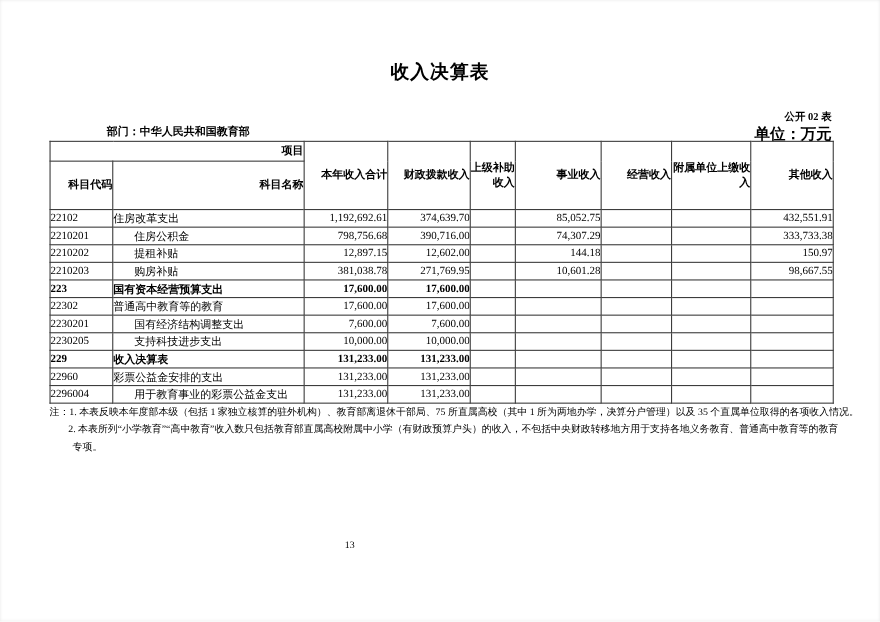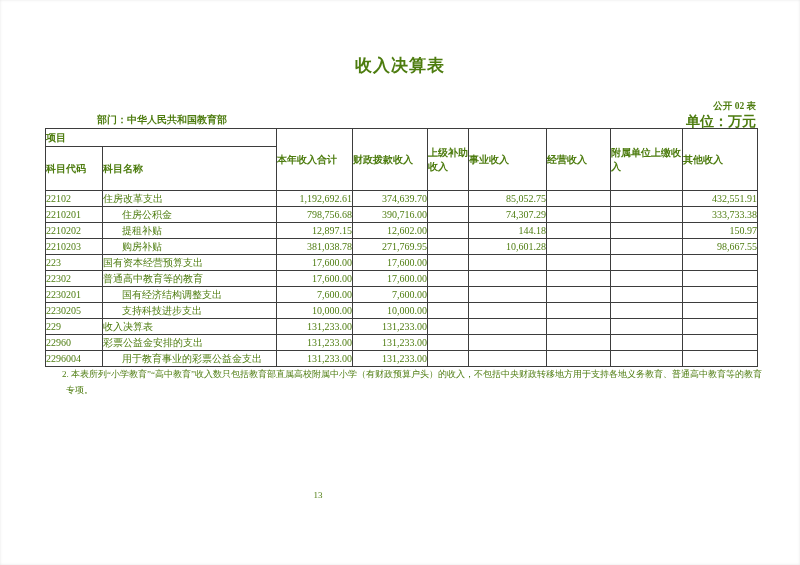--- a/index.html
+++ b/index.html
@@ -6,21 +6,21 @@
     margin: 0; padding: 0;
     width: 800px; height: 565px;
     background: #ffffff;
     overflow: hidden;
   }
   .page {
     position: relative;
     width: 800px; height: 565px;
     background: #ffffff;
     font-family: "Liberation Serif", serif;
-    color: #4d7c0f;
+    color: #000000;
     box-shadow: inset 0 0 3px rgba(0,0,0,0.10);
   }
   .title {
     position: absolute; top: 54px; left: 0; width: 800px;
     margin: 0; text-align: center;
     font-size: 17px; font-weight: bold; letter-spacing: 1px;
   }
   .doc-label {
     position: absolute; top: 100px; right: 44px;
     font-size: 9.5px; font-weight: bold;
@@ -39,34 +39,34 @@
     border-collapse: collapse; table-layout: fixed;
     font-size: 10px;
   }
   table.rev th, table.rev td {
     border: 1px solid #3d3d3d;
     padding: 0;
     overflow: hidden;
     vertical-align: middle;
   }
   table.rev th {
-    font-weight: bold; text-align: left;
+    font-weight: bold; text-align: right;
     word-break: break-all; line-height: 1.35;
     font-size: 10px;
   }
   tr.hrow1 { height: 18px; }
   tr.hrow2 { height: 44px; }
   th.h-upper    { padding: 0 4px; }
   th.h-affiliate{ padding: 0 10px; }
   tbody tr { height: 16px; }
   td.code { text-align: left; padding-left: 7px; }
   td.name { text-align: left; padding-left: 7px; }
   td.name.ind { padding-left: 19px; }
   td.num  { text-align: right; padding-right: 4px; }
-  tr.bold-row td { font-weight: normal; }
+  tr.bold-row td { font-weight: bold; }
   .notes {
     position: absolute; top: 366px; left: 45px; width: 740px;
     font-size: 9px; line-height: 16px;
     white-space: nowrap;
   }
   .note-line { white-space: nowrap; }
   .note-line.n2 { padding-left: 17px; }
   .note-line.n3 { padding-left: 21px; }
   .page-number {
     position: absolute; top: 490px; left: 0; width: 636px;
@@ -231,19 +231,20 @@
           <td class="num"></td>
           <td class="num"></td>
           <td class="num"></td>
           <td class="num"></td>
           <td class="num"></td>
         </tr>
       </tbody>
   </table>
 
   <div class="notes">
+    <div class="note-line n1">注：1. 本表反映本年度部本级（包括 1 家独立核算的驻外机构）、教育部离退休干部局、75 所直属高校（其中 1 所为两地办学，决算分户管理）以及 35 个直属单位取得的各项收入情况。</div>
     <div class="note-line n2">2. 本表所列“小学教育”“高中教育”收入数只包括教育部直属高校附属中小学（有财政预算户头）的收入，不包括中央财政转移地方用于支持各地义务教育、普通高中教育等的教育</div>
     <div class="note-line n3">专项。</div>
   </div>
 
   <div class="page-number">13</div>
 
 </div>
 
 </body></html>

